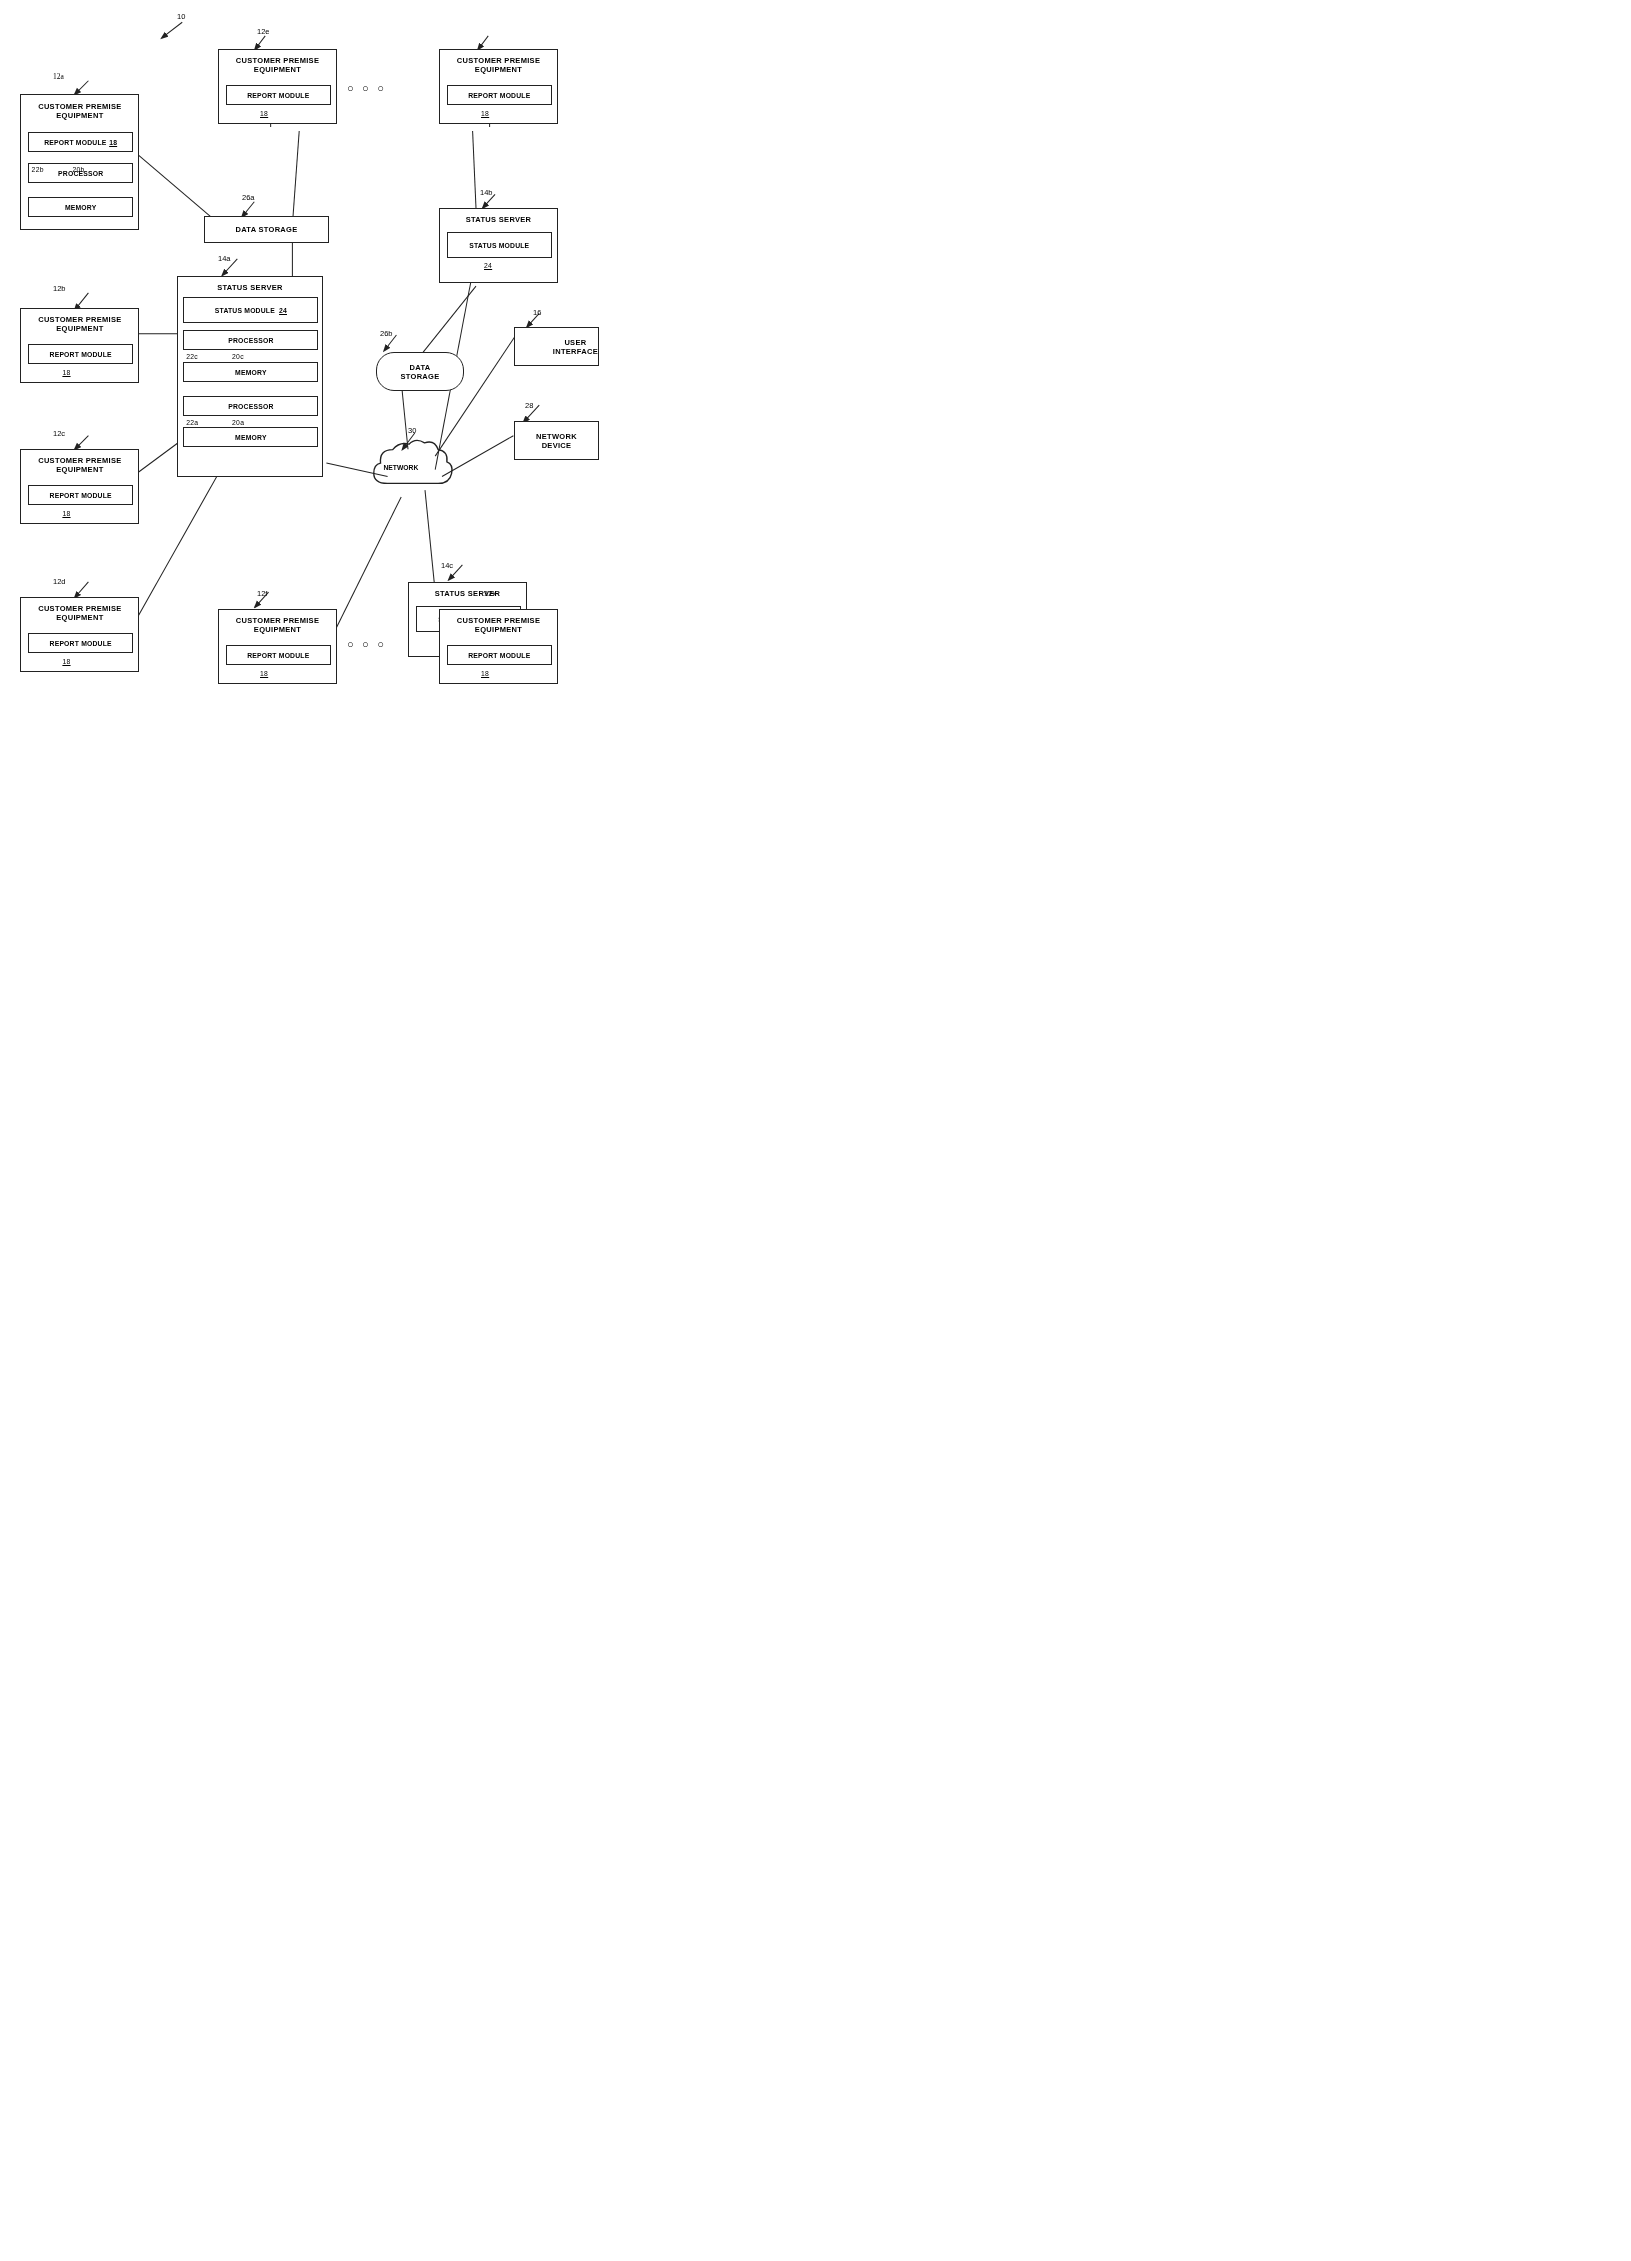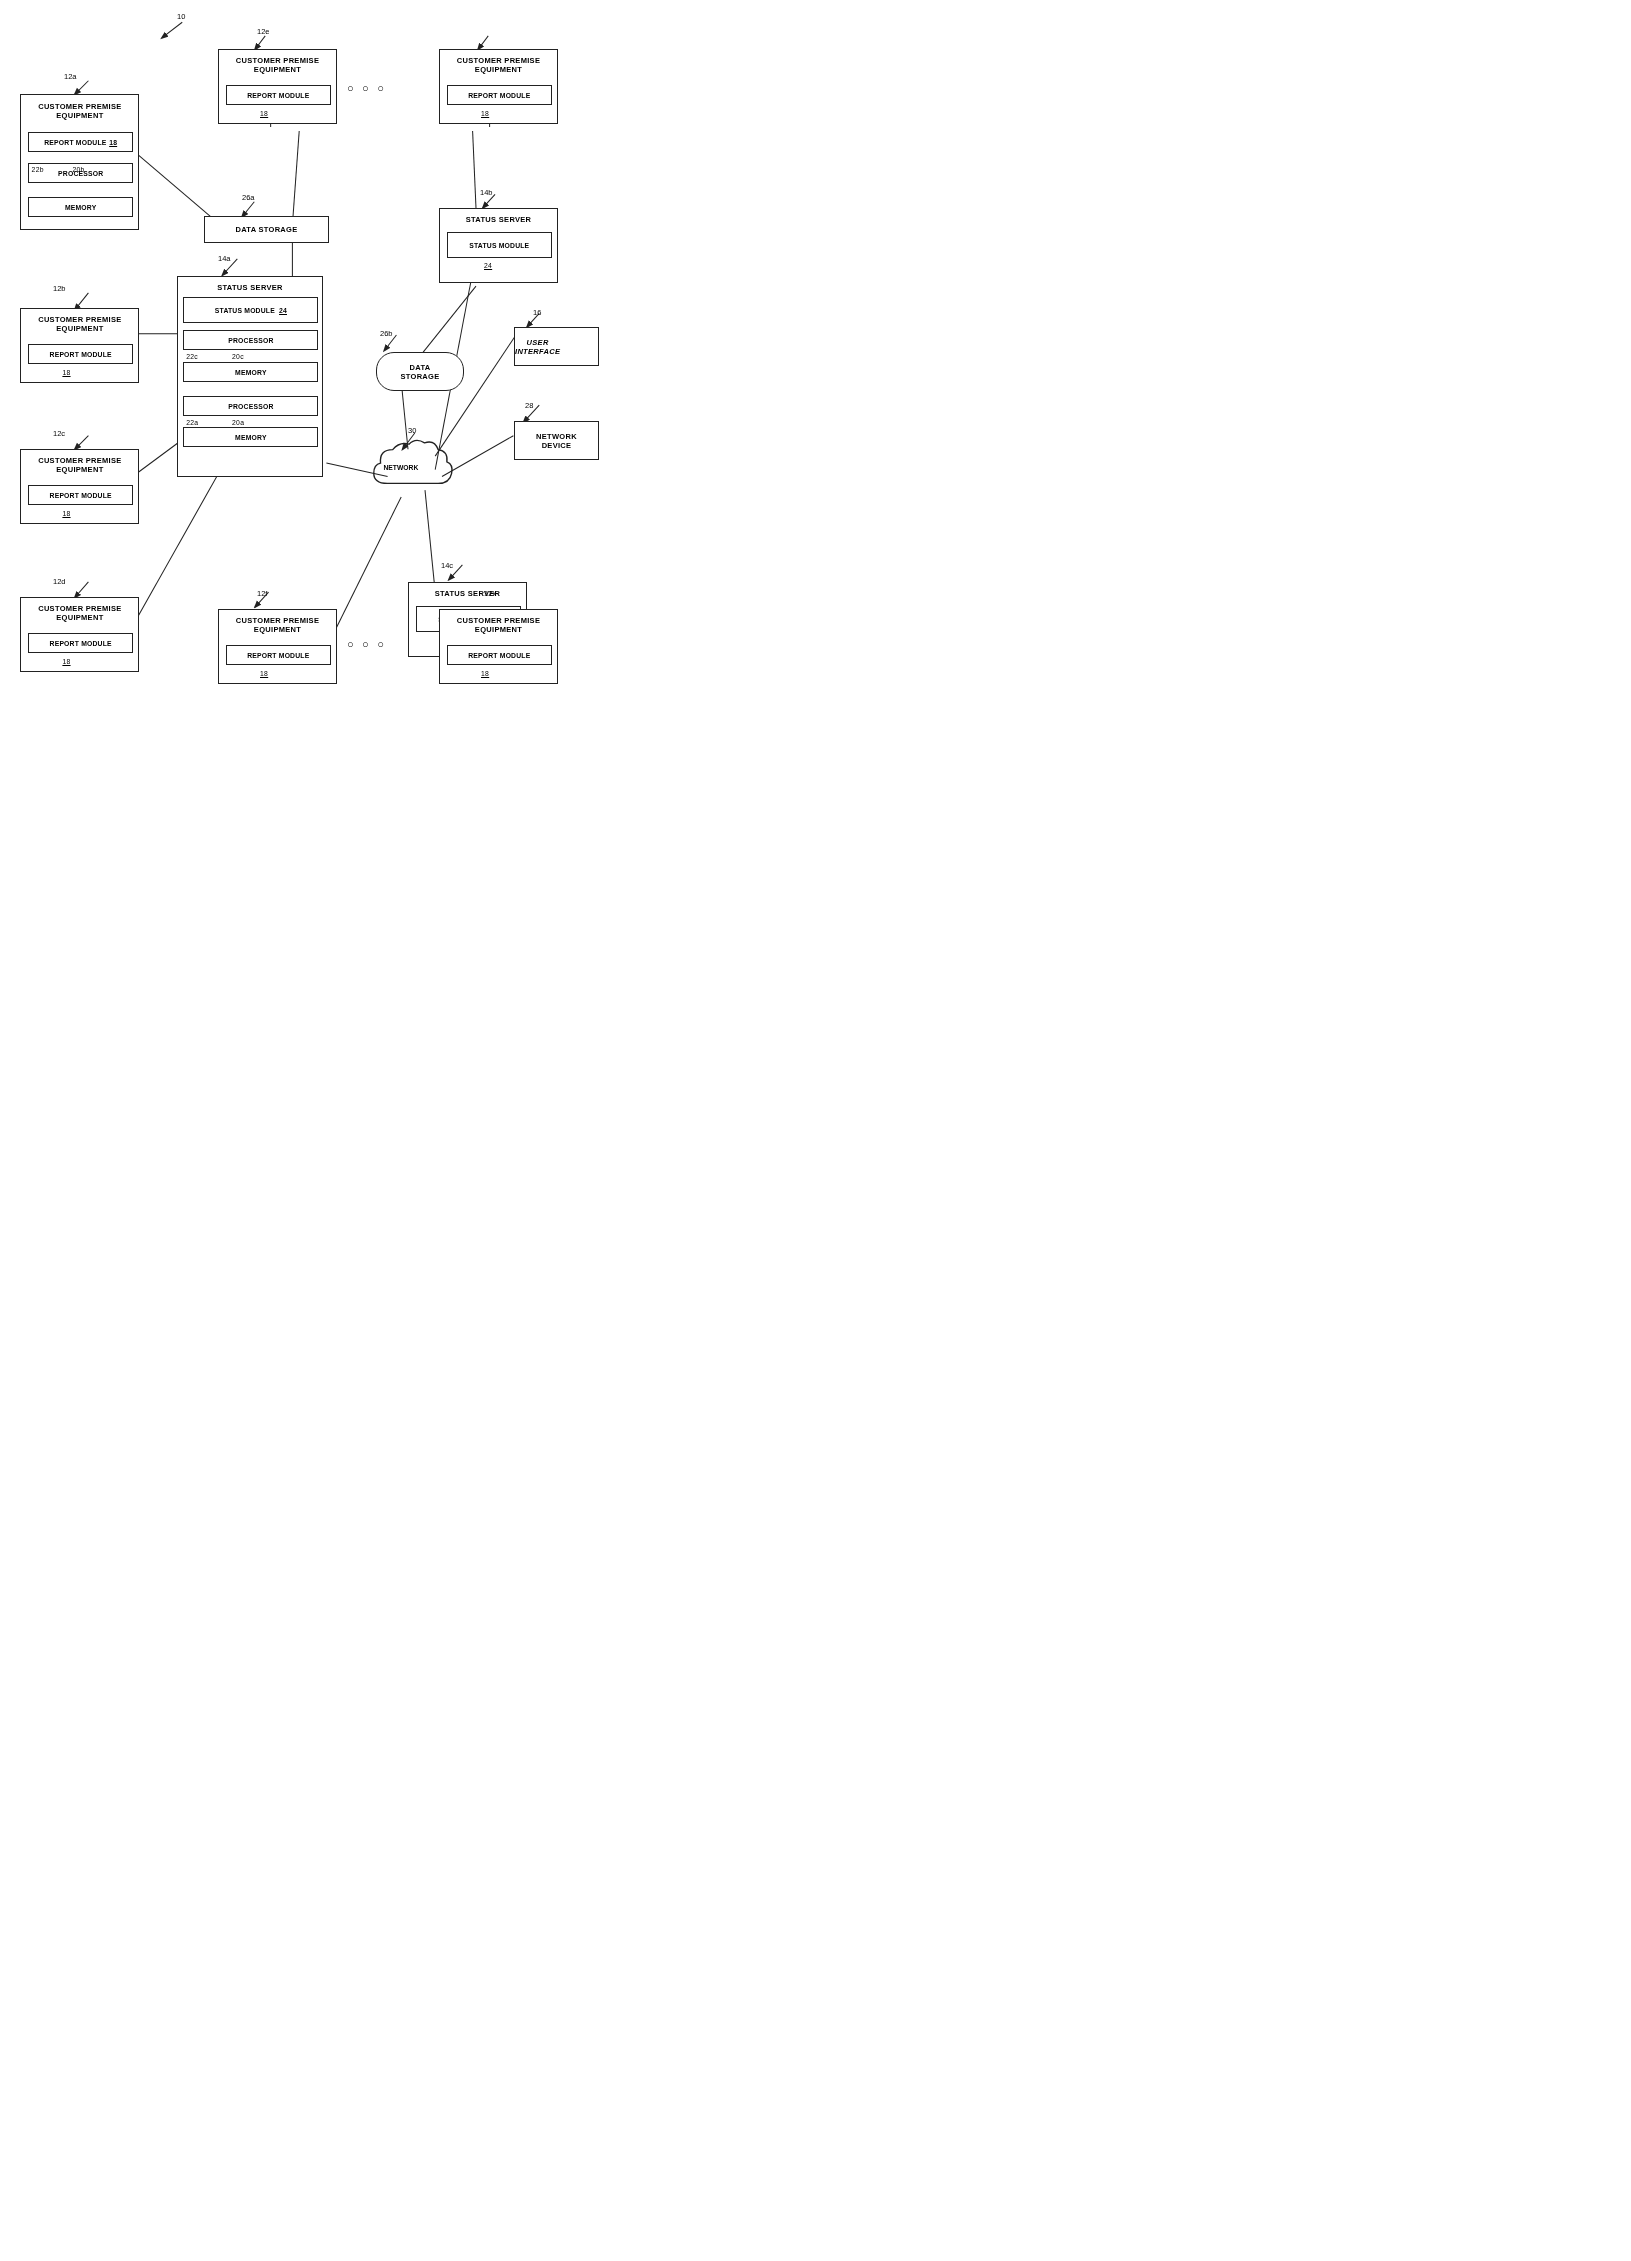--- a/index.html
+++ b/index.html
@@ -160,21 +160,21 @@
     <line x1="475" y1="962" x2="590" y2="730" stroke="#222" stroke-width="1.5"></line>
 
     <line x1="700" y1="960" x2="700" y2="970" stroke="#222" stroke-width="1"></line>
 
     <line x1="720" y1="410" x2="720" y2="390" stroke="#222" stroke-width="1.5" marker-end="url(#arrow)"></line>
 
   </svg>
 
   <div class="label" style="left:177px; top:12.2px;">10</div>
 
-  <div class="label" style="left:64px; top:72px;">12a</div>
+  <div class="label" style="left:53px; top:72px;font-family:Liberation Serif, serif;">12a</div>
   <div class="box" style="left:20.4px; top:94px; width:119px; height:136px; padding:3.4px;">
     <div style="font-size:7.5px; font-weight:bold; margin-top:3.4px;">CUSTOMER PREMISE<br>EQUIPMENT</div>
     <div class="box-inner" style="left:6.8px; top:37px; width:105px; height:20.4px; display:flex; align-items:center; justify-content:center;">
       <span>REPORT MODULE</span>
       <span style="margin-left:2.7px; text-decoration:underline; font-size:6.8px;">18</span>
     </div>
     <div class="box-inner" style="left:6.8px; top:68px; width:105px; height:20.4px; display:flex; align-items:center; justify-content:center;">
       <span>PROCESSOR</span>
     </div>
     <div class="label" style="left:10.2px; top:71px; font-size:6.8px;">22b</div>
@@ -269,21 +269,21 @@
     </div>
     <div class="label" style="left:44px; top:53px; font-size:6.8px; text-decoration:underline;">24</div>
   </div>
 
   <div class="label" style="left:380px; top:329px;">26b</div>
   <div class="box" style="left:376px; top:352px; width:88px; height:39px; display:flex; flex-direction:column; align-items:center; justify-content:center;border-radius:18px;">
     <span style="font-size:7.5px; font-weight:bold; line-height:1.2;">DATA<br>STORAGE</span>
   </div>
 
   <div class="label" style="left:533px; top:308px;">16</div>
-  <div class="box" style="left:514px; top:327px; width:85px; height:39px; display:flex; flex-direction:column; align-items:flex-start; justify-content:center;font-style:italic;">
+  <div class="box" style="left:514px; top:327px; width:85px; height:39px; display:flex; flex-direction:column; align-items:flex-end; justify-content:center;">
     <span style="font-size:7.5px; font-weight:bold; line-height:1.2;">USER<br>INTERFACE</span>
   </div>
 
   <div class="label" style="left:408px; top:426px;">30</div>
 
   <svg style="position:absolute; left:367px; top:436px; width:88px; height:61px;" viewBox="0 0 130 90" width="88" height="61">
     <path d="M30,70 Q10,70 10,55 Q10,42 20,40 Q18,20 38,20 Q48,8 62,12 Q72,2 85,10 Q100,5 105,20 Q120,22 118,38 Q128,42 125,55 Q122,70 105,70 Z" fill="none" stroke="#222" stroke-width="2"></path>
     <text x="50" y="50" text-anchor="middle" font-size="10" font-weight="bold">NETWORK</text>
   </svg>
 

